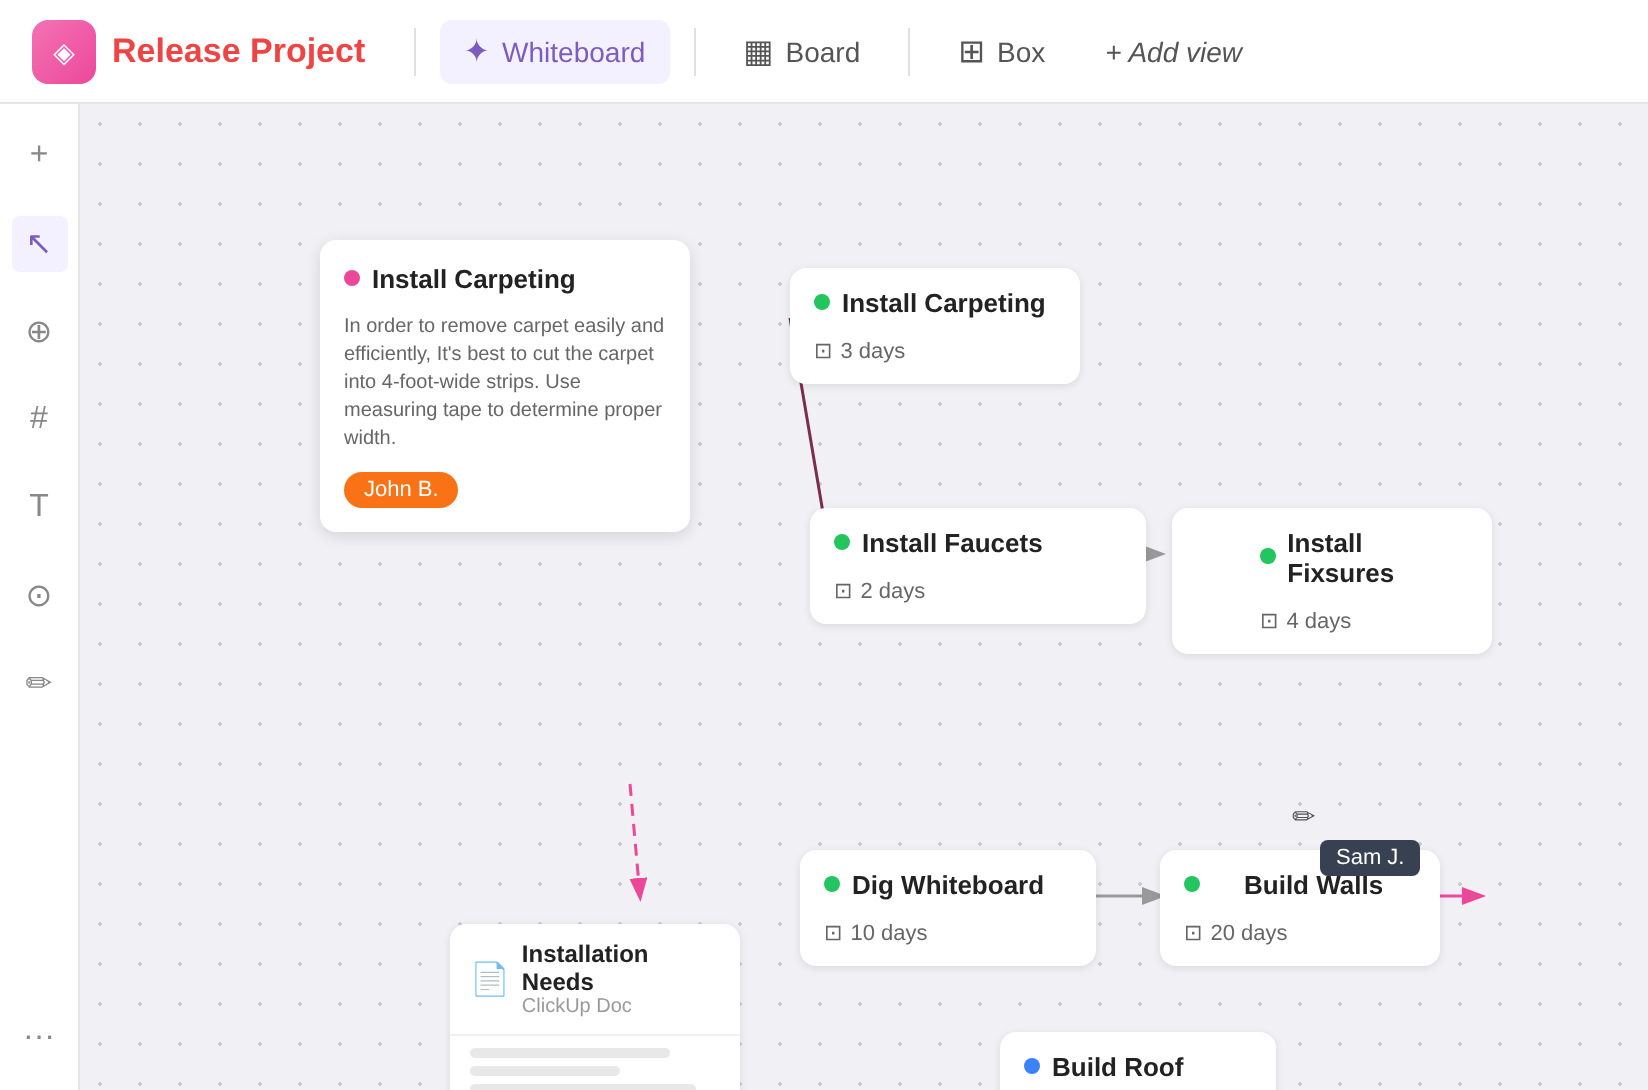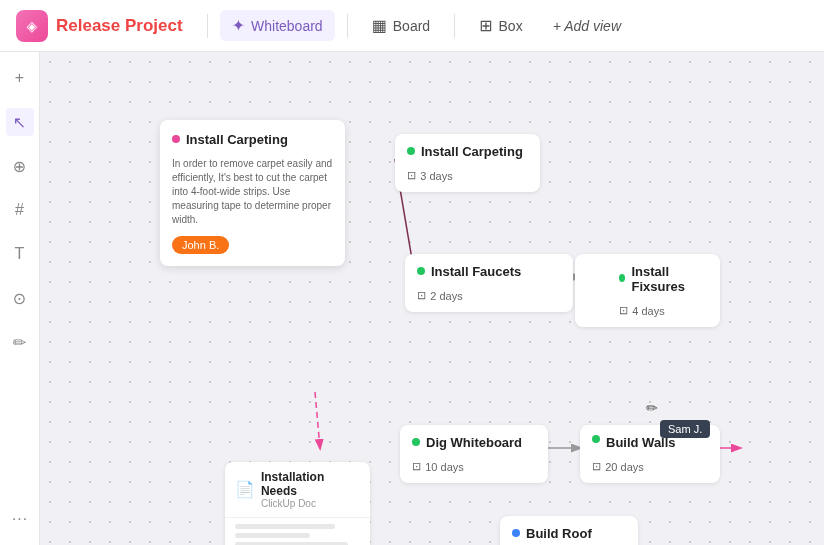--- a/index.html
+++ b/index.html
@@ -209,21 +209,21 @@
     <div style="display:flex; align-items:center; gap:6px; margin-bottom:6px;">
       <span class="card-dot" style="background:#22c55e;"></span>
       <span class="card-title">Install Faucets</span>
     </div>
     <div class="card-meta">
       <span>⊡</span>
       <span>2 days</span>
     </div>
   </div>
 
-  <div class="card" style="left:535px; top:202px; width:145px;padding-left:44px;">
+  <div class="card" style="left:546px; top:202px; width:160px;padding-left:44px;">
     <div style="display:flex; align-items:center; gap:6px; margin-bottom:6px;">
       <span class="card-dot" style="background:#22c55e;"></span>
       <span class="card-title">Install Fixsures</span>
     </div>
     <div class="card-meta">
       <span>⊡</span>
       <span>4 days</span>
     </div>
   </div>
 
@@ -249,21 +249,21 @@
       <span class="card-dot" style="background:#22c55e;"></span>
       <span class="card-title">Dig Whiteboard</span>
     </div>
     <div class="card-meta">
       <span>⊡</span>
       <span>10 days</span>
     </div>
   </div>
 
   <div class="card" style="left:540px; top:373px; width:140px;">
-    <div style="display:flex; align-items:flex-start; gap:6px; margin-bottom:6px;">
+    <div style="display:flex; align-items:center; gap:22px; margin-bottom:6px;">
       <span class="card-dot" style="background:#22c55e;"></span>
       <span class="card-title">Build Walls</span>
     </div>
     <div class="card-meta">
       <span>⊡</span>
       <span>20 days</span>
     </div>
   </div>
 
   <div class="card" style="left:460px; top:464px; width:138px;">

